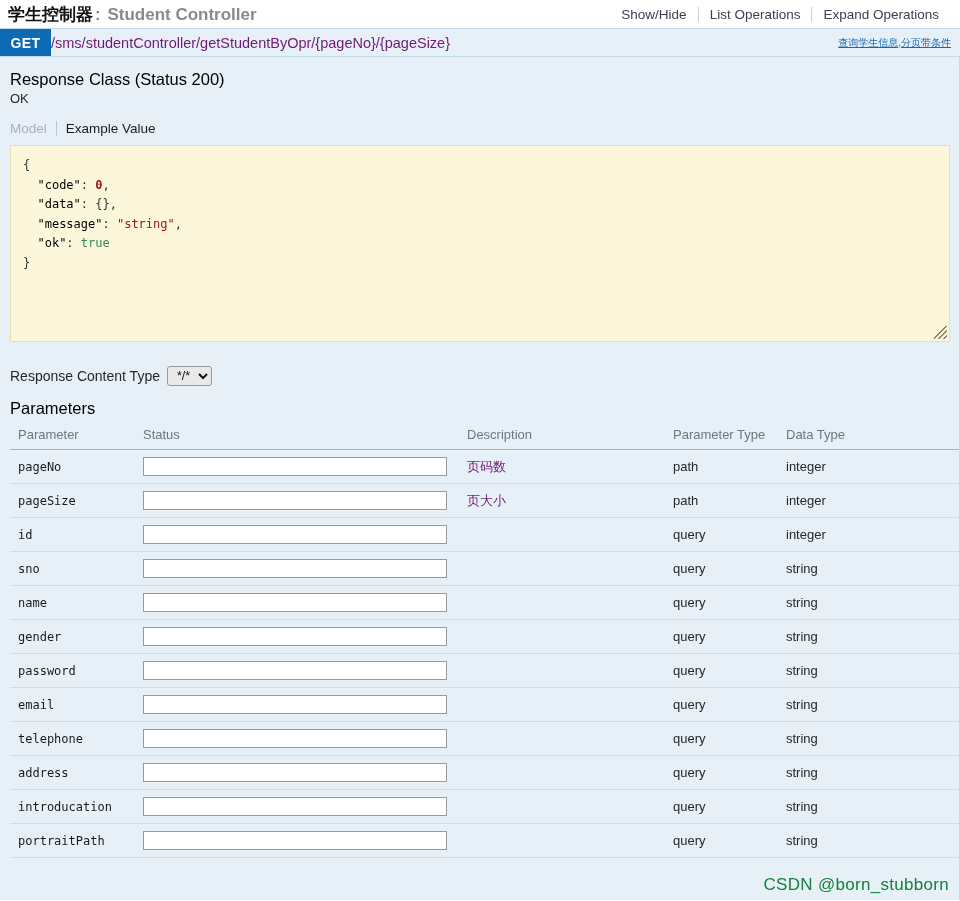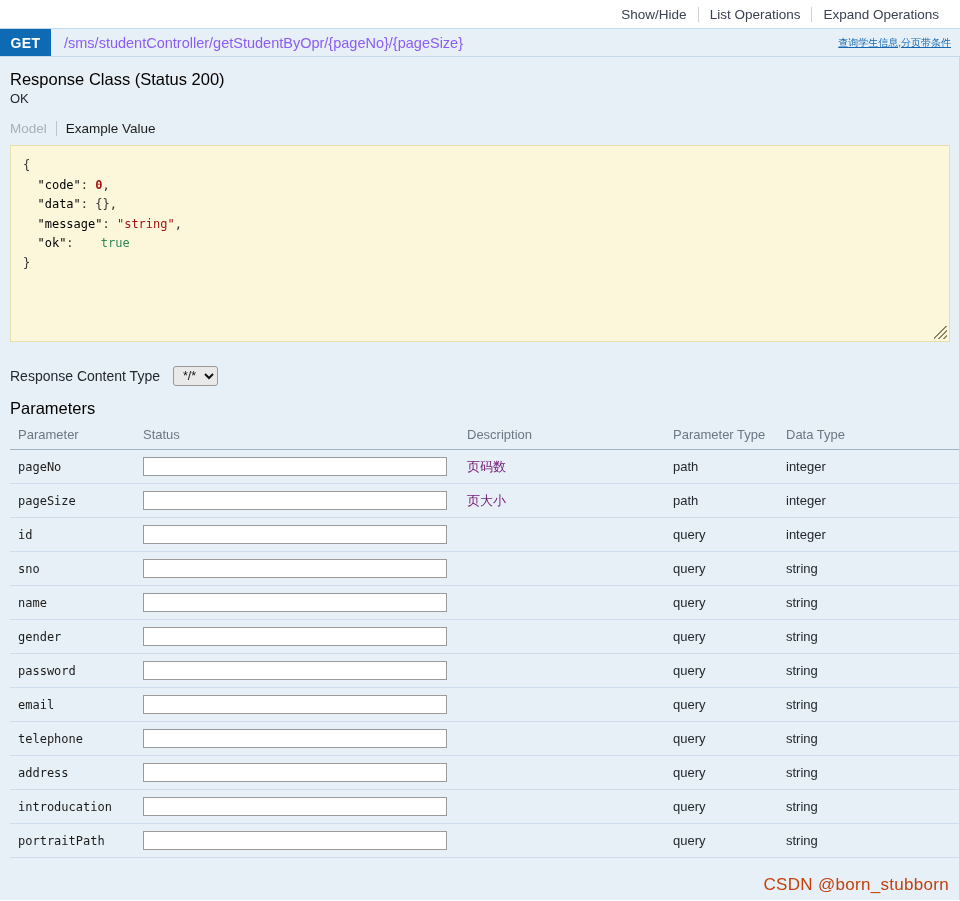--- a/index.html
+++ b/index.html
@@ -81,23 +81,22 @@
     color: #ffffff;
     font-size: 14px;
     font-weight: bold;
     letter-spacing: .4px;
     display: flex;
     align-items: center;
     justify-content: center;
     text-transform: uppercase;
   }
   .op-path {
-    padding-left: 13px;
     font-size: 14.5px;
-    color: #8b5cf6;
+    color: #701a75;
     white-space: nowrap;
   }
   .op-summary {
     margin-left: auto;
     padding-right: 9px;
     font-size: 10px;
     color: #1668b3;
     text-decoration: underline;
     white-space: nowrap;
   }
@@ -161,21 +160,21 @@
     margin: 0;
     font-family: "DejaVu Sans Mono", "Liberation Mono", monospace;
     font-size: 12px;
     line-height: 19.6px;
     color: #222222;
     white-space: pre;
   }
   .json-key   { color: #000000; }
   .json-num   { color: #a31515; font-weight: bold; }
   .json-str   { color: #a31515; }
-  .json-bool  { color: #2e8b57; margin-left: 20px; }
+  .json-bool  { color: #2e8b57; }
   .json-punct { color: #333333; }
   .resize-grip {
     position: absolute;
     right: 2px;
     bottom: 2px;
     width: 13px;
     height: 13px;
     background:
       linear-gradient(135deg, transparent 0 44%, #8a8468 44% 52%, transparent 52% 100%),
       linear-gradient(135deg, transparent 0 64%, #8a8468 64% 72%, transparent 72% 100%),
@@ -184,21 +183,21 @@
 
   
   .content-type-row {
     display: flex;
     align-items: center;
     margin-top: 24px;
     font-size: 14px;
     color: #23282d;
   }
   .content-type-row label {
-    margin-right: 13px;
+    margin-right: 7px;
   }
   .ctype-select {
     font-family: "Liberation Sans", sans-serif;
     font-size: 12.5px;
     padding: 1px 4px 2px 5px;
     border: 1px solid #9a9a9a;
     border-radius: 3px;
     background: #e9e9ea;
     color: #111111;
     height: 20px;
@@ -260,31 +259,34 @@
   .param-ptype, .param-dtype {
     font-size: 13px;
     color: #23282d;
   }
 
   
   .watermark {
     position: absolute;
     right: 10px;
     bottom: 5px;
-    color: #c2410c;
+    color: #15803d;
     font-size: 17px;
     letter-spacing: .3px;
     pointer-events: none;
     white-space: nowrap;
   }
 </style>
 </head>
 <body>
 
 <div class="resource-header">
+  <div class="resource-title">
+    <span class="cn">学生控制器</span><span class="sep">:</span> <span class="en">Student Controller</span>
+  </div>
   <div class="resource-options">
     <a href="#">Show/Hide</a>
     <span class="divider"></span>
     <a href="#">List Operations</a>
     <span class="divider"></span>
     <a href="#">Expand Operations</a>
   </div>
 </div>
 
 <div class="op-bar">

